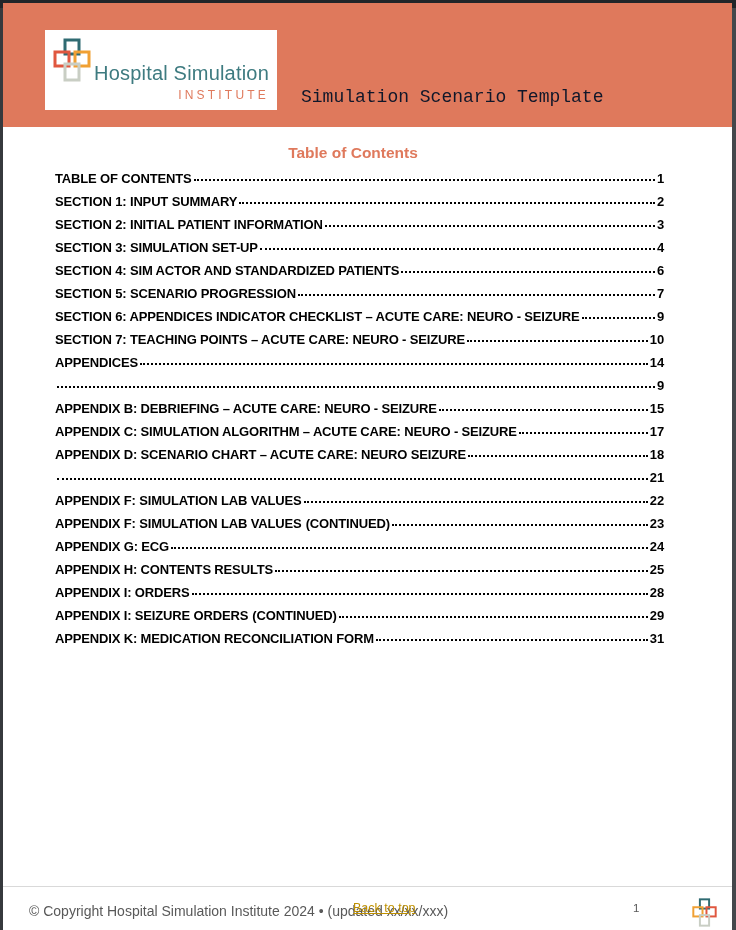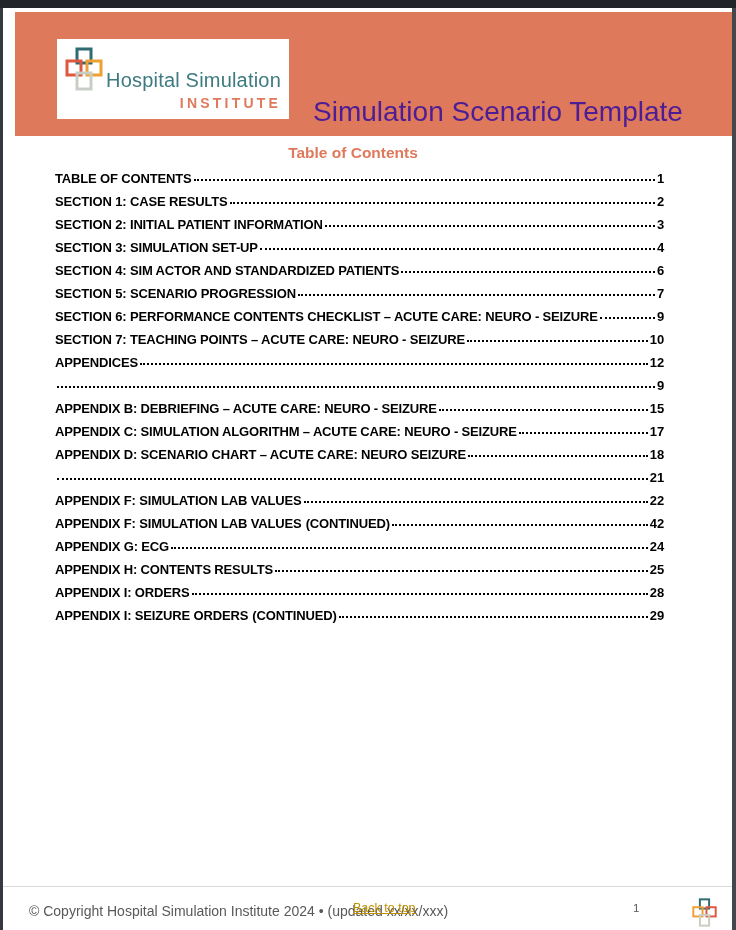--- a/index.html
+++ b/index.html
@@ -14,24 +14,23 @@
     overflow: hidden;
   }
   
   .edge-top    { position:absolute; left:0; top:0; width:736px; height:8px; background:#212529; }
   .edge-left   { position:absolute; left:0; top:8px; bottom:0; width:3px; background:#36393d; }
   .edge-right  { position:absolute; right:0; top:8px; bottom:0; width:4px; background:#44474b; }
 
   
   .banner {
     position: absolute;
-    left: 3px; right: 4px; top: 12px;
+    left: 3px; right: 4px; top: 3px;
     height: 124px;
     background: var(--accent, #DF795C);
-    margin-left: 12px;
   }
   .logo-box {
     position: absolute;
     left: 42px; top: 27px;
     width: 232px; height: 80px;
     background: #ffffff;
     display: flex;
     align-items: flex-start;
     padding: 6px 8px 6px 8px;
   }
@@ -39,32 +38,33 @@
   .logo-text { flex: 1; display: flex; flex-direction: column; justify-content: flex-end; height: 100%; padding-bottom: 2px; }
   .logo-name {
     color: var(--teal, #3E7B80);
     font-size: 20px;
     letter-spacing: 0.2px;
     white-space: nowrap;
     text-align: right;
   }
   .logo-sub {
     color: var(--accent, #DF795C);
-    font-size: 14px;
-    font-weight: bold;
+    font-size: 12px;
+    font-weight: normal;
     letter-spacing: 3.2px;
     text-align: right;
     margin-top: 3px;
   }
   .doc-title {
     position: absolute;
     left: 298px; top: 84px;
-    color: #4c1d95;
-    font-size: 28px;
-    white-space: nowrap;
+    color: #0f172a;
+    font-size: 18px;
+    white-space: nowrap;
+    font-family: Liberation Mono, monospace;
   }
 
   
   .toc-heading {
     position: absolute;
     left: 0; top: 144px;
     width: 706px;
     text-align: center;
     color: var(--accent, #DF795C);
     font-size: 15.5px;
@@ -158,21 +158,21 @@
 
   <h1 class="toc-heading">Table of Contents</h1>
 
   <nav class="toc" id="toc-list">
       <div class="toc-row">
         <span class="toc-label">TABLE OF CONTENTS</span>
         <span class="toc-leader"></span>
         <span class="toc-page">1</span>
       </div>
       <div class="toc-row">
-        <span class="toc-label">SECTION 1: CASE RESULTS</span>
+        <span class="toc-label">SECTION 1: INPUT SUMMARY</span>
         <span class="toc-leader"></span>
         <span class="toc-page">2</span>
       </div>
       <div class="toc-row">
         <span class="toc-label">SECTION 2: INITIAL PATIENT INFORMATION</span>
         <span class="toc-leader"></span>
         <span class="toc-page">3</span>
       </div>
       <div class="toc-row">
         <span class="toc-label">SECTION 3: SIMULATION SET-UP</span>
@@ -183,33 +183,33 @@
         <span class="toc-label">SECTION 4: SIM ACTOR AND STANDARDIZED PATIENTS</span>
         <span class="toc-leader"></span>
         <span class="toc-page">6</span>
       </div>
       <div class="toc-row">
         <span class="toc-label">SECTION 5: SCENARIO PROGRESSION</span>
         <span class="toc-leader"></span>
         <span class="toc-page">7</span>
       </div>
       <div class="toc-row">
-        <span class="toc-label">SECTION 6: PERFORMANCE CONTENTS CHECKLIST – ACUTE CARE: NEURO - SEIZURE</span>
+        <span class="toc-label">SECTION 6: APPENDICES INDICATOR CHECKLIST – ACUTE CARE: NEURO - SEIZURE</span>
         <span class="toc-leader"></span>
         <span class="toc-page">9</span>
       </div>
       <div class="toc-row">
         <span class="toc-label">SECTION 7: TEACHING POINTS – ACUTE CARE: NEURO - SEIZURE</span>
         <span class="toc-leader"></span>
         <span class="toc-page">10</span>
       </div>
       <div class="toc-row">
         <span class="toc-label">APPENDICES</span>
         <span class="toc-leader"></span>
-        <span class="toc-page">12</span>
+        <span class="toc-page">14</span>
       </div>
       <div class="toc-row">
         <span class="toc-leader"></span>
         <span class="toc-page">9</span>
       </div>
       <div class="toc-row">
         <span class="toc-label">APPENDIX B: DEBRIEFING – ACUTE CARE: NEURO - SEIZURE</span>
         <span class="toc-leader"></span>
         <span class="toc-page">15</span>
       </div>
@@ -229,21 +229,21 @@
       </div>
       <div class="toc-row">
         <span class="toc-label">APPENDIX F: SIMULATION LAB VALUES</span>
         <span class="toc-leader"></span>
         <span class="toc-page">22</span>
       </div>
       <div class="toc-row">
         <span class="toc-label">APPENDIX F: SIMULATION LAB VALUES</span>
         <span class="toc-italic">(CONTINUED)</span>
         <span class="toc-leader"></span>
-        <span class="toc-page">42</span>
+        <span class="toc-page">23</span>
       </div>
       <div class="toc-row">
         <span class="toc-label">APPENDIX G: ECG</span>
         <span class="toc-leader"></span>
         <span class="toc-page">24</span>
       </div>
       <div class="toc-row">
         <span class="toc-label">APPENDIX H: CONTENTS RESULTS</span>
         <span class="toc-leader"></span>
         <span class="toc-page">25</span>
@@ -251,20 +251,25 @@
       <div class="toc-row">
         <span class="toc-label">APPENDIX I: ORDERS</span>
         <span class="toc-leader"></span>
         <span class="toc-page">28</span>
       </div>
       <div class="toc-row">
         <span class="toc-label">APPENDIX I: SEIZURE ORDERS</span>
         <span class="toc-italic">(CONTINUED)</span>
         <span class="toc-leader"></span>
         <span class="toc-page">29</span>
+      </div>
+      <div class="toc-row">
+        <span class="toc-label">APPENDIX K: MEDICATION RECONCILIATION FORM</span>
+        <span class="toc-leader"></span>
+        <span class="toc-page">31</span>
       </div>
     </nav>
 
   <div class="footer-rule"></div>
   <span class="footer-copyright">© Copyright Hospital Simulation Institute 2024 • (updated xx/xx/xxx)</span>
   <a class="footer-backtotop">Back to top</a>
   <span class="footer-pagenum">1</span>
   <svg class="footer-logo" width="25" height="29" viewBox="0 0 38 44" fill="none">
     <rect x="12" y="2" width="14" height="14" stroke="#2F6B72" stroke-width="3"></rect>
     <rect x="2" y="14" width="14" height="14" stroke="#F0A033" stroke-width="3"></rect>

